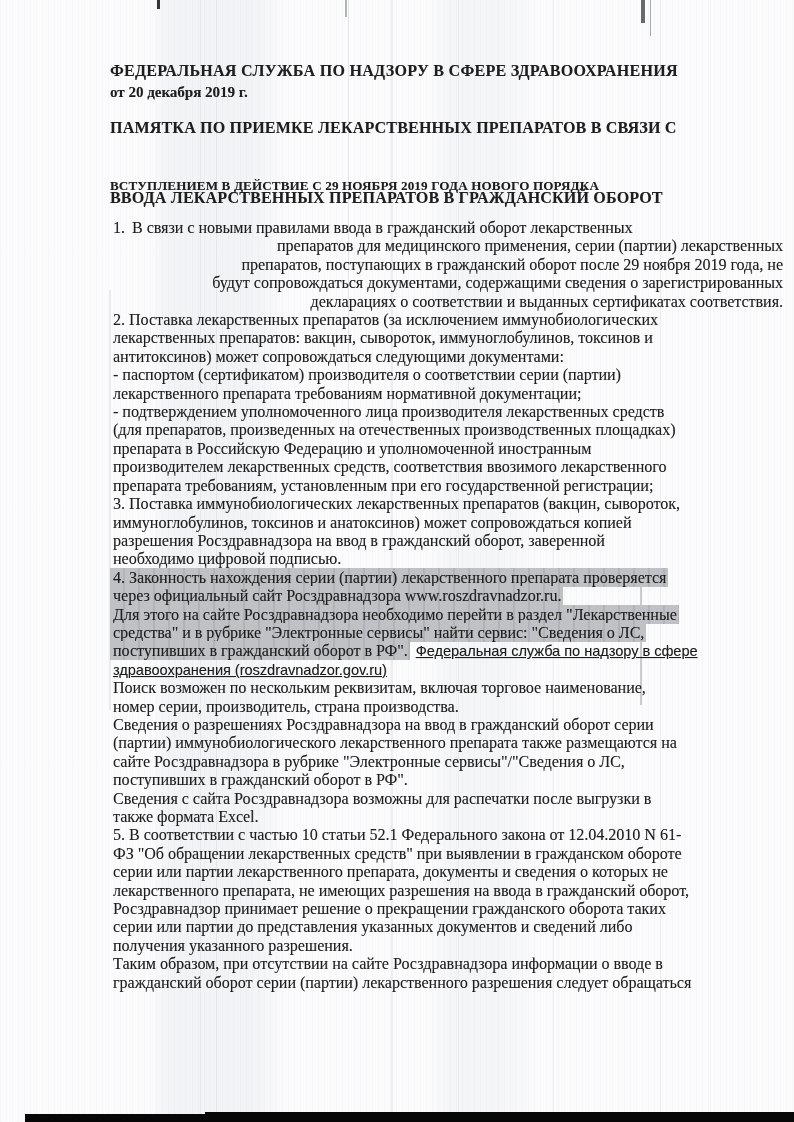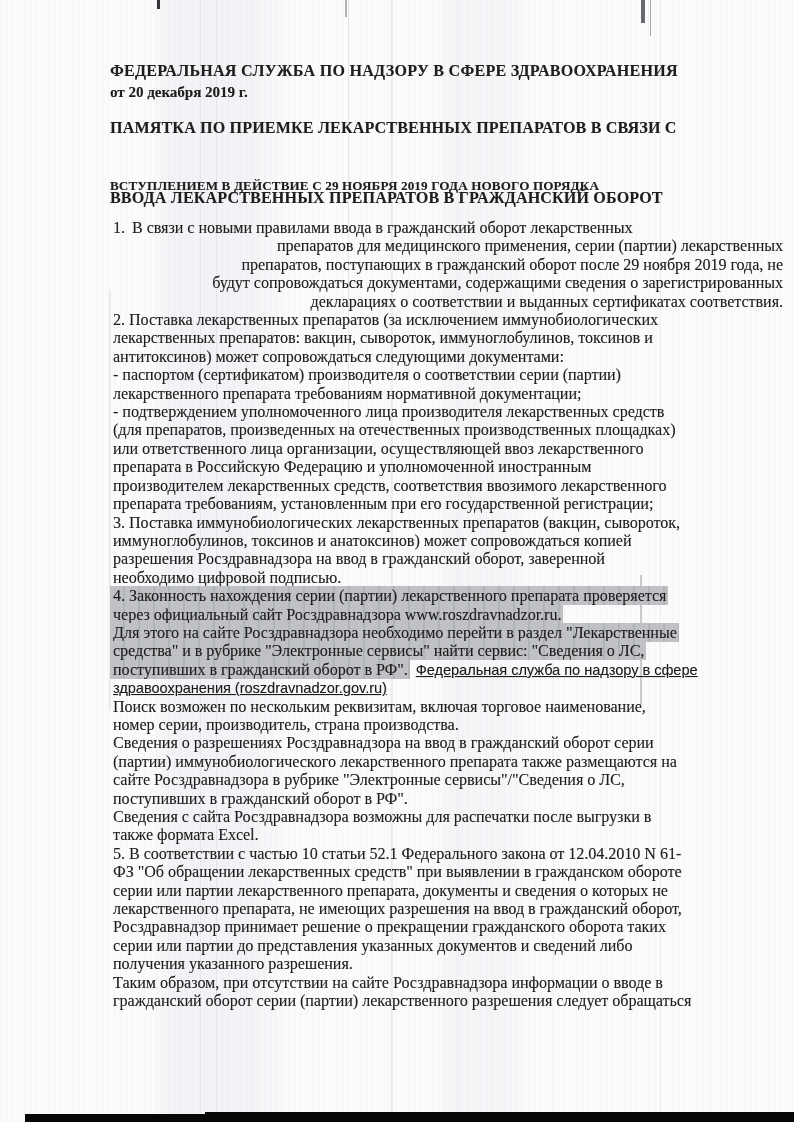--- a/index.html
+++ b/index.html
@@ -92,21 +92,20 @@
       <div class="line indent"><span class="n">препаратов, поступающих в гражданский оборот после 29 ноября 2019 года, не</span></div>
       <div class="line indent"><span class="n">будут сопровождаться документами, содержащими сведения о зарегистрированных</span></div>
       <div class="line indent"><span class="n">декларациях о соответствии и выданных сертификатах соответствия.</span></div>
       <div class="line"><span class="n">2. Поставка лекарственных препаратов (за исключением иммунобиологических</span></div>
       <div class="line"><span class="n">лекарственных препаратов: вакцин, сывороток, иммуноглобулинов, токсинов и</span></div>
       <div class="line"><span class="n">антитоксинов) может сопровождаться следующими документами:</span></div>
       <div class="line"><span class="n">- паспортом (сертификатом) производителя о соответствии серии (партии)</span></div>
       <div class="line"><span class="n">лекарственного препарата требованиям нормативной документации;</span></div>
       <div class="line"><span class="n">- подтверждением уполномоченного лица производителя лекарственных средств</span></div>
       <div class="line"><span class="n">(для препаратов, произведенных на отечественных производственных площадках)</span></div>
-      <div class="line"><span class="n">или ответственного лица организации, осуществляющей ввоз лекарственного</span></div>
       <div class="line"><span class="n">препарата в Российскую Федерацию и уполномоченной иностранным</span></div>
       <div class="line"><span class="n">производителем лекарственных средств, соответствия ввозимого лекарственного</span></div>
       <div class="line"><span class="n">препарата требованиям, установленным при его государственной регистрации;</span></div>
       <div class="line"><span class="n">3. Поставка иммунобиологических лекарственных препаратов (вакцин, сывороток,</span></div>
       <div class="line"><span class="n">иммуноглобулинов, токсинов и анатоксинов) может сопровождаться копией</span></div>
       <div class="line"><span class="n">разрешения Росздравнадзора на ввод в гражданский оборот, заверенной</span></div>
       <div class="line"><span class="n">необходимо цифровой подписью.</span></div>
       <div class="line"><span class="hl">4. Законность нахождения серии (партии) лекарственного препарата проверяется</span></div>
       <div class="line"><span class="hl">через официальный сайт Росздравнадзора www.roszdravnadzor.ru.</span></div>
       <div class="line"><span class="hl">Для этого на сайте Росздравнадзора необходимо перейти в раздел "Лекарственные</span></div>
@@ -117,21 +116,21 @@
       <div class="line"><span class="n">номер серии, производитель, страна производства.</span></div>
       <div class="line"><span class="n">Сведения о разрешениях Росздравнадзора на ввод в гражданский оборот серии</span></div>
       <div class="line"><span class="n">(партии) иммунобиологического лекарственного препарата также размещаются на</span></div>
       <div class="line"><span class="n">сайте Росздравнадзора в рубрике "Электронные сервисы"/"Сведения о ЛС,</span></div>
       <div class="line"><span class="n">поступивших в гражданский оборот в РФ".</span></div>
       <div class="line"><span class="n">Сведения с сайта Росздравнадзора возможны для распечатки после выгрузки в</span></div>
       <div class="line"><span class="n">также формата Excel.</span></div>
       <div class="line"><span class="n">5. В соответствии с частью 10 статьи 52.1 Федерального закона от 12.04.2010 N 61-</span></div>
       <div class="line"><span class="n">ФЗ "Об обращении лекарственных средств" при выявлении в гражданском обороте</span></div>
       <div class="line"><span class="n">серии или партии лекарственного препарата, документы и сведения о которых не</span></div>
-      <div class="line"><span class="n">лекарственного препарата, не имеющих разрешения на ввод в гражданский оборот,</span></div>
+      <div class="line"><span class="n">лекарственного препарата, не имеющих разрешения на ввода в гражданский оборот,</span></div>
       <div class="line"><span class="n">Росздравнадзор принимает решение о прекращении гражданского оборота таких</span></div>
       <div class="line"><span class="n">серии или партии до представления указанных документов и сведений либо</span></div>
       <div class="line"><span class="n">получения указанного разрешения.</span></div>
       <div class="line"><span class="n">Таким образом, при отсутствии на сайте Росздравнадзора информации о вводе в</span></div>
       <div class="line"><span class="n">гражданский оборот серии (партии) лекарственного разрешения следует обращаться</span></div>
     </div>
 
 </div>
 
 </body></html>

